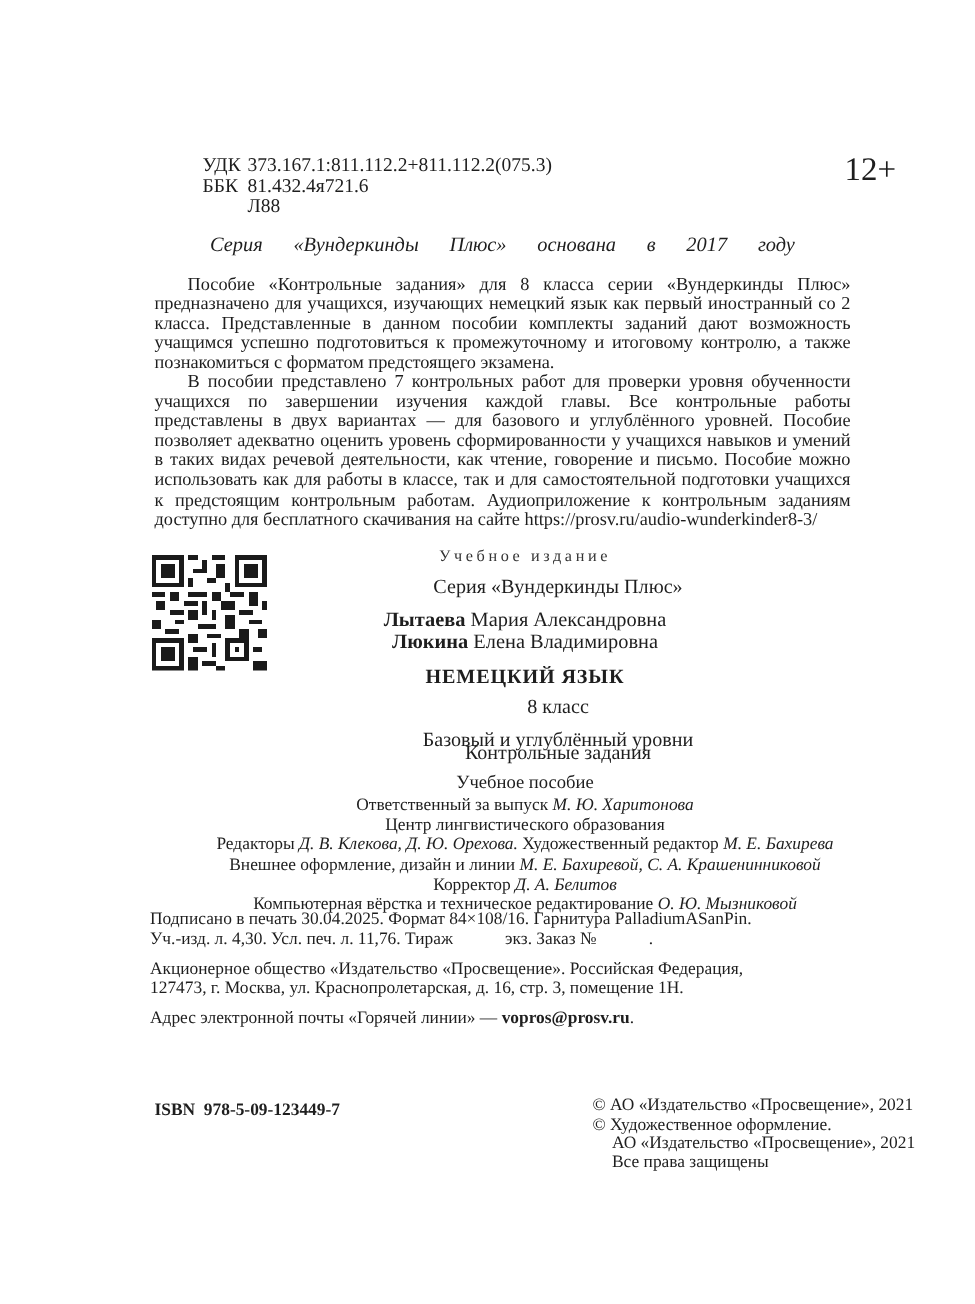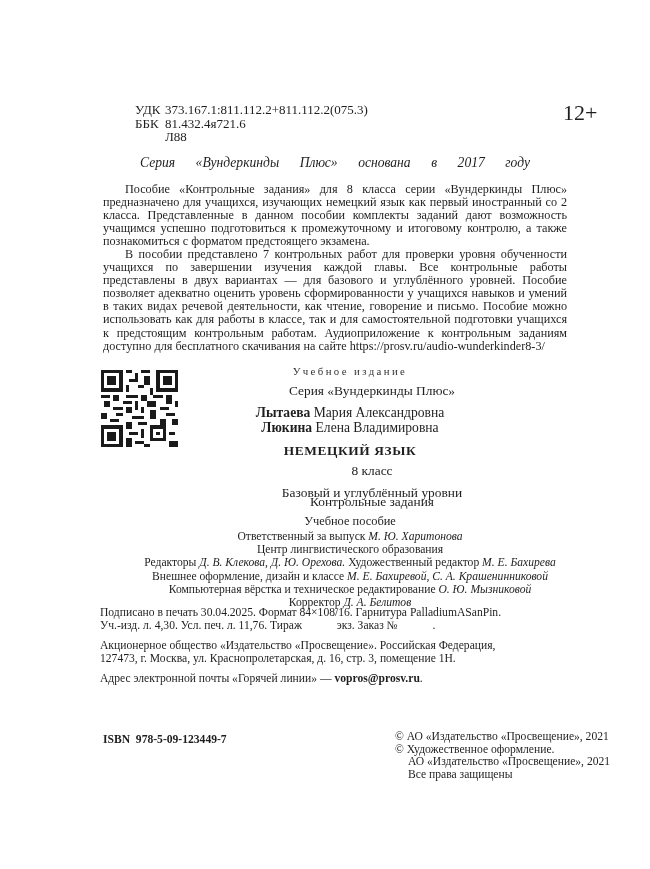--- a/index.html
+++ b/index.html
@@ -147,30 +147,30 @@
     <i>М. Ю. Харитонова</i>
   </div>
   <div>Центр лингвистического образования</div>
   <div>
     <span>Редакторы</span>
     <i>Д. В. Клекова,  Д. Ю. Орехова.</i>
     <span>Художественный редактор</span>
     <i>М. Е. Бахирева</i>
   </div>
   <div>
-    <span>Внешнее оформление, дизайн и классе</span>
+    <span>Внешнее оформление, дизайн и линии</span>
     <i>М. Е. Бахиревой,  С. А. Крашенинниковой</i>
+  </div>
+  <div>
+    <span>Корректор</span>
+    <i>Д. А. Белитов</i>
   </div>
   <div>
     <span>Компьютерная вёрстка и техническое редактирование</span>
     <i>О. Ю. Мызниковой</i>
-  </div>
-  <div>
-    <span>Корректор</span>
-    <i>Д. А. Белитов</i>
   </div>
 </div>
 
 <div class="abs imprint" style="left:100px;width:500px;top:606px;text-align:left;">
   <div>Подписано в печать 30.04.2025. Формат 84×108/16. Гарнитура PalladiumASanPin.</div>
   <div style="white-space:pre;">Уч.-изд. л. 4,30. Усл. печ. л. 11,76. Тираж            экз. Заказ №            .</div>
   <div style="height:6px;"></div>
   <div>Акционерное общество «Издательство «Просвещение». Российская Федерация,</div>
   <div>127473, г. Москва, ул. Краснопролетарская, д. 16, стр. 3, помещение 1Н.</div>
   <div style="height:6px;"></div>

